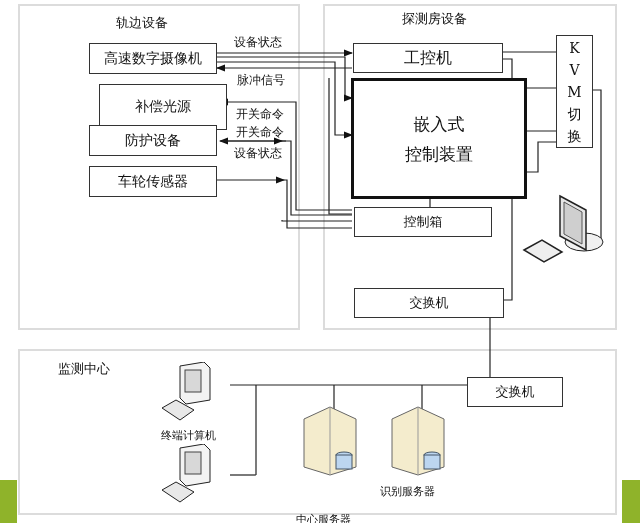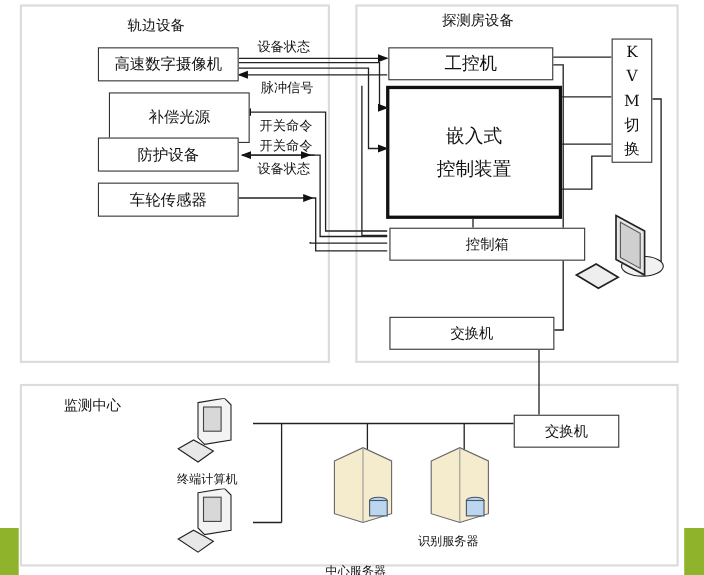--- a/index.html
+++ b/index.html
@@ -79,32 +79,32 @@
 <div class="box" style="left:89px;top:125px;width:128px;height:31px;text-align:right;">防护设备</div>
 <div class="box" style="left:89px;top:166px;width:128px;height:31px;">车轮传感器</div>
 
 <div class="lbl" style="left:234px;top:34px;">设备状态</div>
 <div class="lbl" style="left:237px;top:72px;">脉冲信号</div>
 <div class="lbl" style="left:236px;top:106px;">开关命令</div>
 <div class="lbl" style="left:236px;top:124px;">开关命令</div>
 <div class="lbl" style="left:234px;top:145px;">设备状态</div>
 
 <div class="box" style="left:353px;top:43px;width:150px;height:30px;font-size:16px;">工控机</div>
-<div class="box big" style="left:351px;top:78px;width:160px;height:121px;">
+<div class="box big" style="left:351px;top:78px;width:176px;height:121px;">
   <span>嵌入式</span>
   <span>控制装置</span>
 </div>
 <div class="box kvm" style="left:556px;top:35px;width:37px;height:113px;">
   <span>K</span>
   <span>V</span>
   <span>M</span>
   <span>切</span>
   <span>换</span>
 </div>
-<div class="box" style="left:354px;top:207px;width:178px;height:30px;font-size:13px;">控制箱</div>
+<div class="box" style="left:354px;top:207px;width:138px;height:30px;font-size:13px;">控制箱</div>
 <div class="box" style="left:354px;top:288px;width:150px;height:30px;font-size:13px;">交换机</div>
 
 <svg style="position:absolute;left:522px;top:192px;" width="84" height="80">
   <ellipse cx="62" cy="50" rx="19" ry="9" fill="#f1f1f1" stroke="#222"></ellipse>
   <polygon points="38,4 64,18 64,58 38,44" fill="#e6e6e6" stroke="#222" stroke-width="1.5"></polygon>
   <polygon points="42,10 60,20 60,52 42,42" fill="#cfcfcf" stroke="#555"></polygon>
   <polygon points="2,58 20,48 40,60 22,70" fill="#eeeeee" stroke="#222" stroke-width="1.5"></polygon>
 </svg>
 
 <div class="box" style="left:467px;top:377px;width:96px;height:30px;font-size:13px;">交换机</div>

